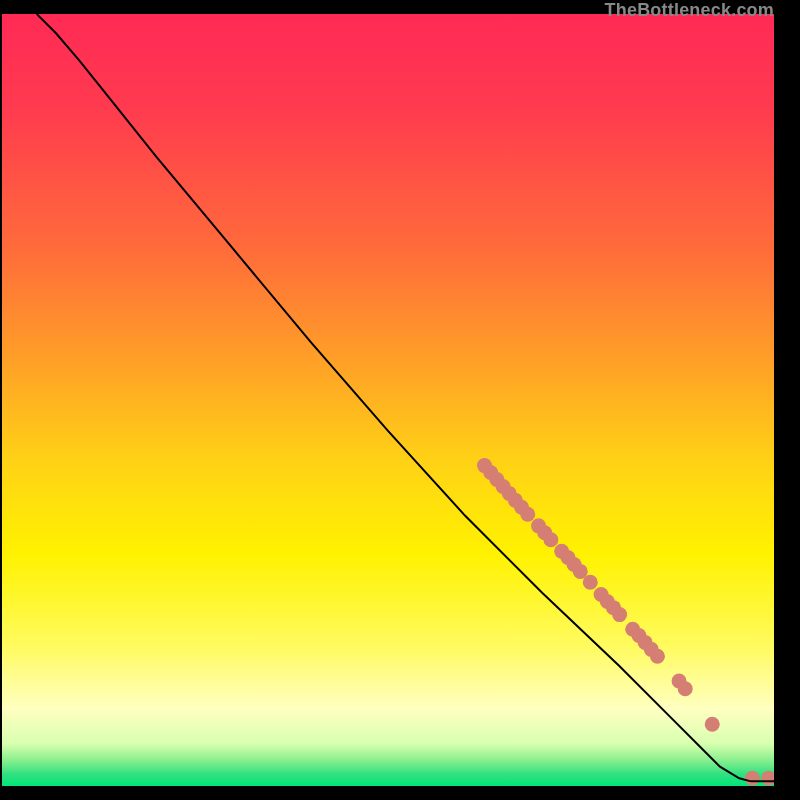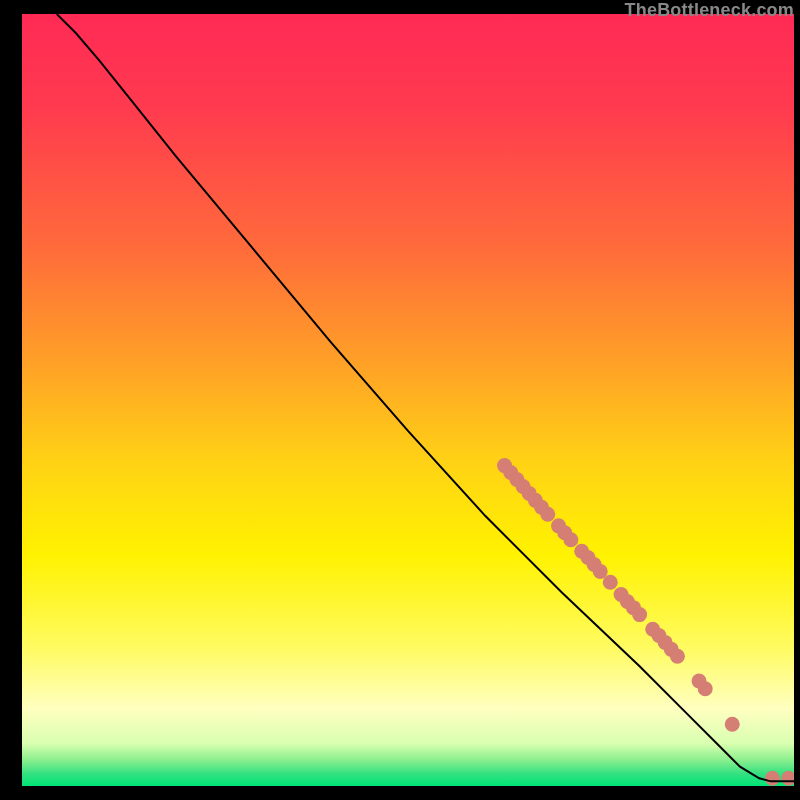--- a/index.html
+++ b/index.html
@@ -5,21 +5,21 @@
   html, body {
     margin: 0;
     padding: 0;
     width: 800px;
     height: 800px;
     background: #000000;
     overflow: hidden;
   }
   .frame {
     position: absolute;
-    left: 22px;
+    left: 2px;
     top: 14px;
     width: 772px;
     height: 772px;
     background: #000000;
   }
   .plot-area {
     position: absolute;
     left: 0;
     top: 0;
     width: 772px;

